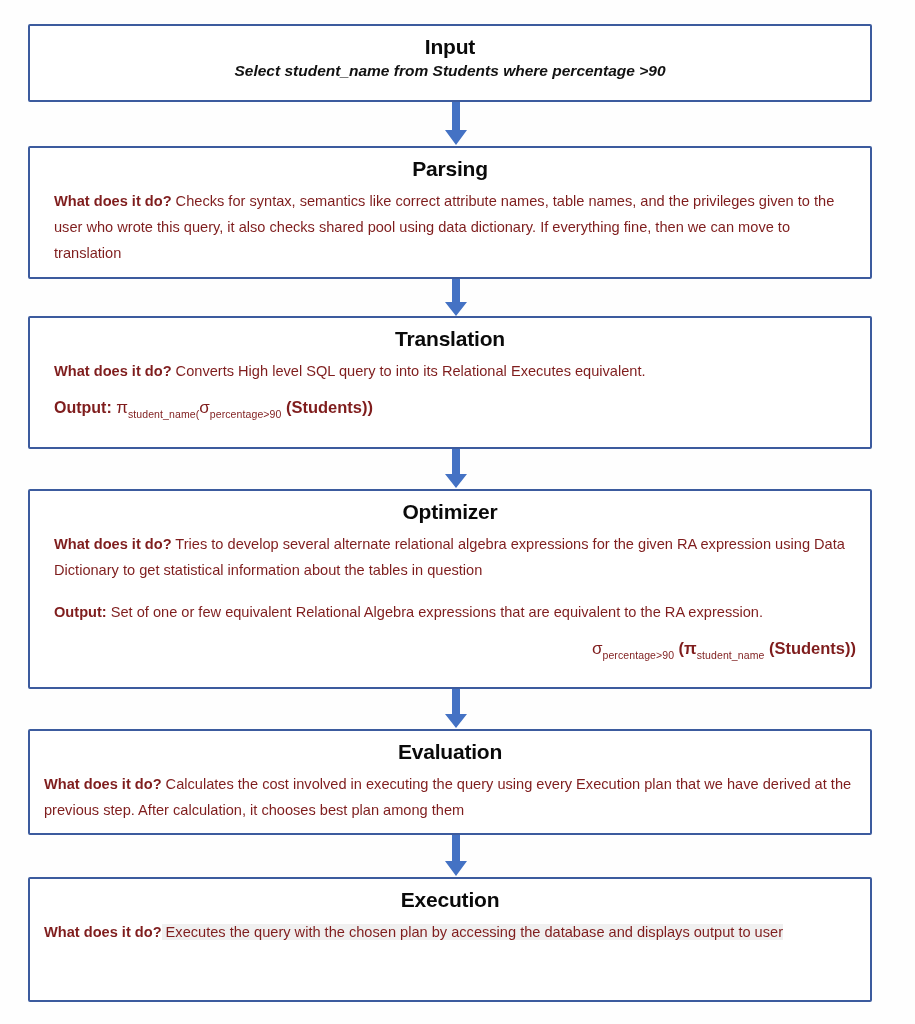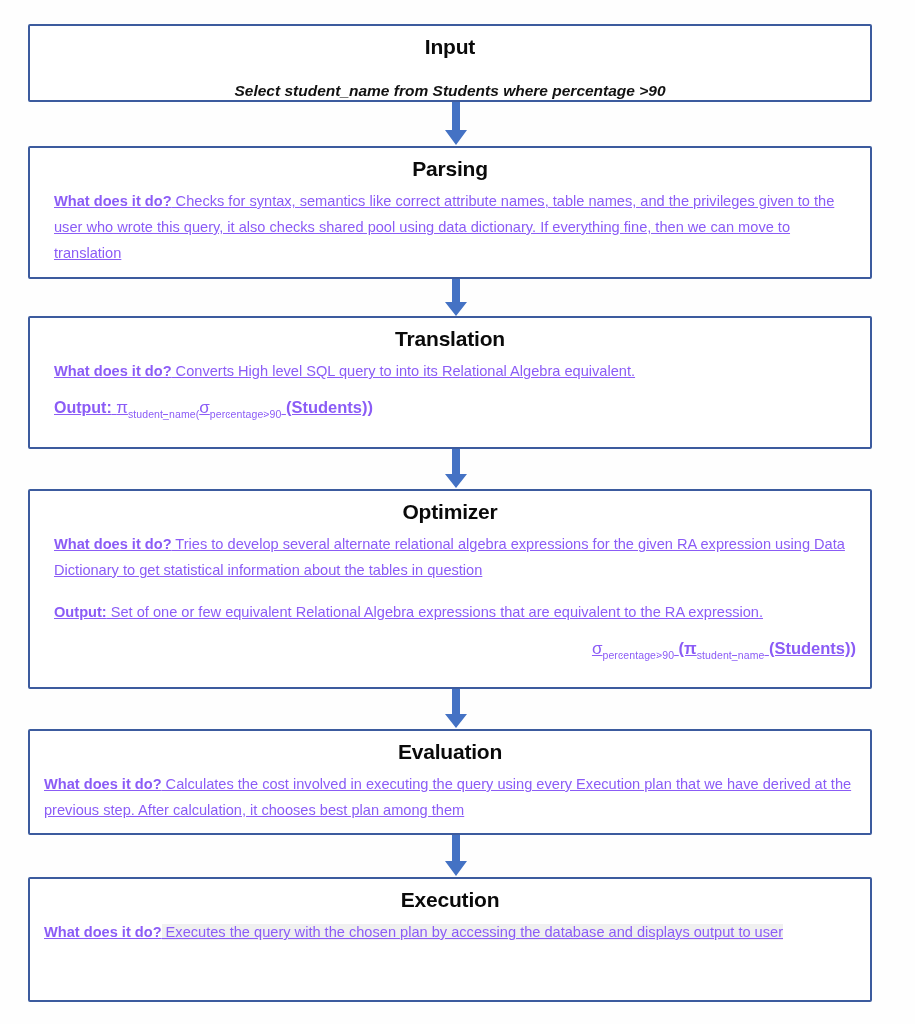--- a/index.html
+++ b/index.html
@@ -43,32 +43,31 @@
     letter-spacing: -0.2px;
     color: #0a0a0a;
   }
 
   .node-sub {
     text-align: center;
     font-style: italic;
     font-weight: bold;
     font-size: 15.5px;
     line-height: 22px;
-    margin-top: 20px;
+    margin-top: 0;
     color: #111;
   }
 
   .node-body {
     font-size: 14.6px;
     line-height: 26px;
-    color: #8b5cf6;
+    color: #7f1d1d;
     padding: 0 14px 0 14px;
     margin-top: 6px;
     text-align: left;
-    text-decoration: underline;
   }
   .node-body.indent { padding-left: 24px; padding-right: 24px; }
 
   .lead { font-weight: bold; }
 
   .hl { background: #f0f0f0; }
 
   .formula {
     font-size: 16px;
     line-height: 22px;
@@ -118,21 +117,21 @@
 
   <div class="arrow" style="top:279px;">
     <svg width="26" height="38" viewBox="0 0 26 38" aria-hidden="true">
       <path d="M9,0 L17,0 L17,23 L24,23 L13,37 L2,23 L9,23 Z" fill="#4472C4"></path>
     </svg>
   </div>
 
   <div class="node" style="top:316px; height:133px;">
     <div class="node-title">Translation</div>
     <div class="node-body indent">
-      <span class="lead">What does it do?</span><span>  Converts High level SQL query to into its Relational Algebra equivalent.</span>
+      <span class="lead">What does it do?</span><span>  Converts High level SQL query to into its Relational Executes equivalent.</span>
     </div>
     <div class="node-body indent formula">
       <span class="lead">Output:</span>
       <span class="op">π</span><sub>student_name(</sub><span class="op">σ</span><sub>percentage&gt;90</sub>
       <span class="rel">(Students))</span>
     </div>
   </div>
 
   <div class="arrow" style="top:449px;">
     <svg width="26" height="40" viewBox="0 0 26 40" aria-hidden="true">

